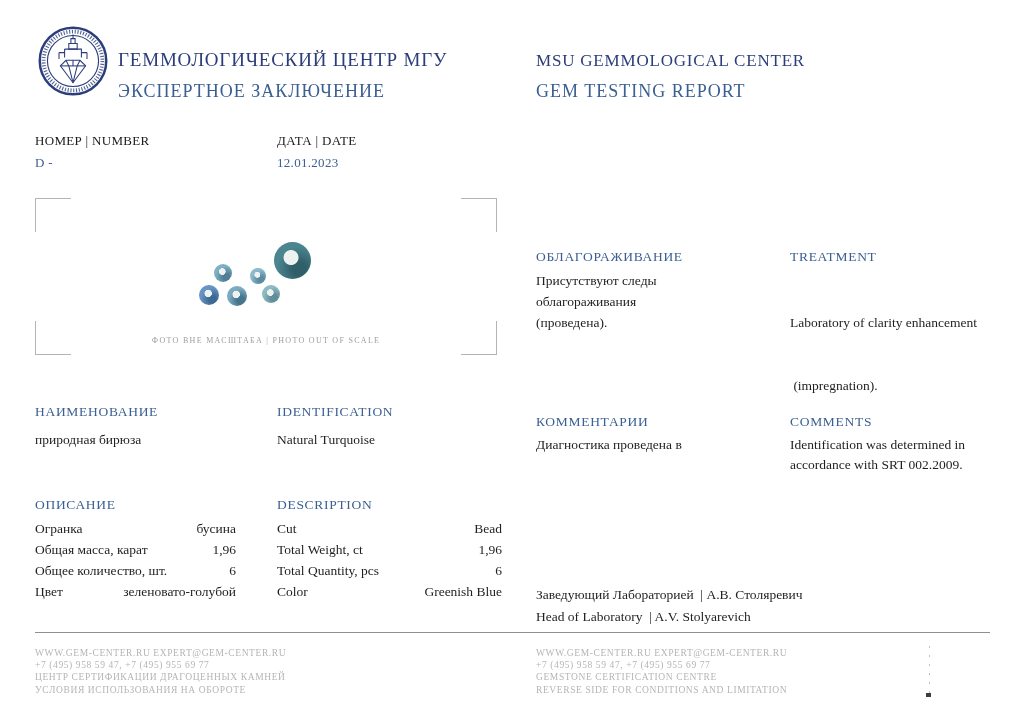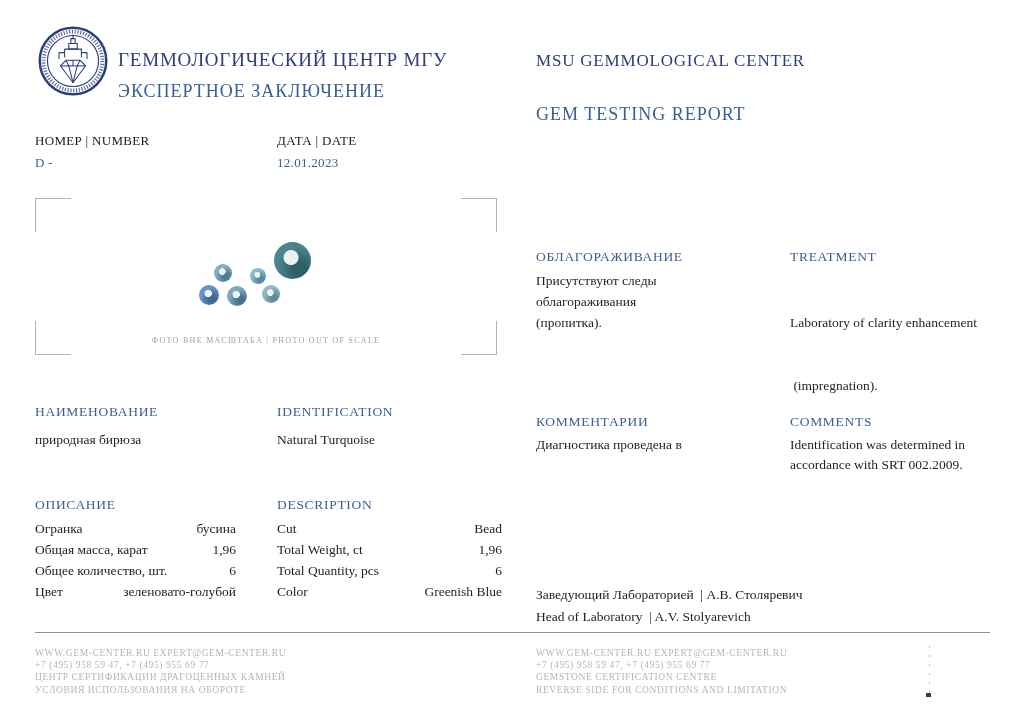--- a/index.html
+++ b/index.html
@@ -74,21 +74,21 @@
         <path d="M32 57 L68 57"></path>
         <path d="M40 49 L44 57 M60 49 L56 57 M50 49 L50 57"></path>
         <path d="M44 57 L50 81 M56 57 L50 81"></path>
       </g>
     </svg>
   </div>
 
   <div class="abs org-title" style="left:118px;top:49px;">ГЕММОЛОГИЧЕСКИЙ ЦЕНТР МГУ</div>
   <div class="abs doc-title" style="left:118px;top:81px;">ЭКСПЕРТНОЕ ЗАКЛЮЧЕНИЕ</div>
   <div class="abs org-title en" style="left:536px;top:51px;">MSU GEMMOLOGICAL CENTER</div>
-  <div class="abs doc-title" style="left:536px;top:81px;margin-top:23px;">GEM TESTING REPORT</div>
+  <div class="abs doc-title" style="left:536px;top:81px;">GEM TESTING REPORT</div>
 
   <div class="abs meta-label" style="left:35px;top:133px;">НОМЕР | NUMBER</div>
   <div class="abs meta-value" style="left:35px;top:155px;">D -</div>
   <div class="abs meta-label" style="left:277px;top:133px;">ДАТА | DATE</div>
   <div class="abs meta-value" style="left:277px;top:155px;">12.01.2023</div>
 
   <div class="abs photo-box">
     <div class="bk bk-tl"></div>
     <div class="bk bk-tr"></div>
     <div class="bk bk-bl"></div>
@@ -102,21 +102,21 @@
         <div class="bead" style="left: 227px; top: 87px; width: 18px; height: 18px; background: radial-gradient(circle at 46% 42%, rgb(237, 242, 241) 0px, rgb(237, 242, 241) 22%, rgba(0, 0, 0, 0) 25%), radial-gradient(circle at 68% 72%, rgb(95, 141, 153) 0px, rgb(95, 141, 153) 18%, rgba(0, 0, 0, 0) 60%), radial-gradient(circle at 50% 46%, rgb(143, 186, 196) 0px, rgb(143, 186, 196) 70%, rgb(95, 141, 153) 100%);"></div>
       </div>
     <div class="photo-caption">ФОТО ВНЕ МАСШТАБА | PHOTO OUT OF SCALE</div>
   </div>
 
   <div class="abs sec-h" style="left:536px;top:249px;">ОБЛАГОРАЖИВАНИЕ</div>
   <div class="abs sec-h" style="left:790px;top:249px;">TREATMENT</div>
   <div class="abs body-t" style="left:536px;top:270px;width:220px;">
     <div>Присутствуют следы</div>
     <div>облагораживания</div>
-    <div>(пропитка).</div>
+    <div>(проведена).</div>
   </div>
   <div class="abs body-t pre" style="left:790px;top:270px;width:230px;">
     <div>Laboratory of clarity enhancement</div>
     <div class="pre"> (impregnation).</div>
   </div>
 
   <div class="abs sec-h" style="left:35px;top:404px;text-align:right;">НАИМЕНОВАНИЕ</div>
   <div class="abs sec-h" style="left:277px;top:404px;">IDENTIFICATION</div>
   <div class="abs body-t" style="left:35px;top:429px;">природная бирюза</div>
   <div class="abs body-t" style="left:277px;top:429px;">Natural Turquoise</div>

